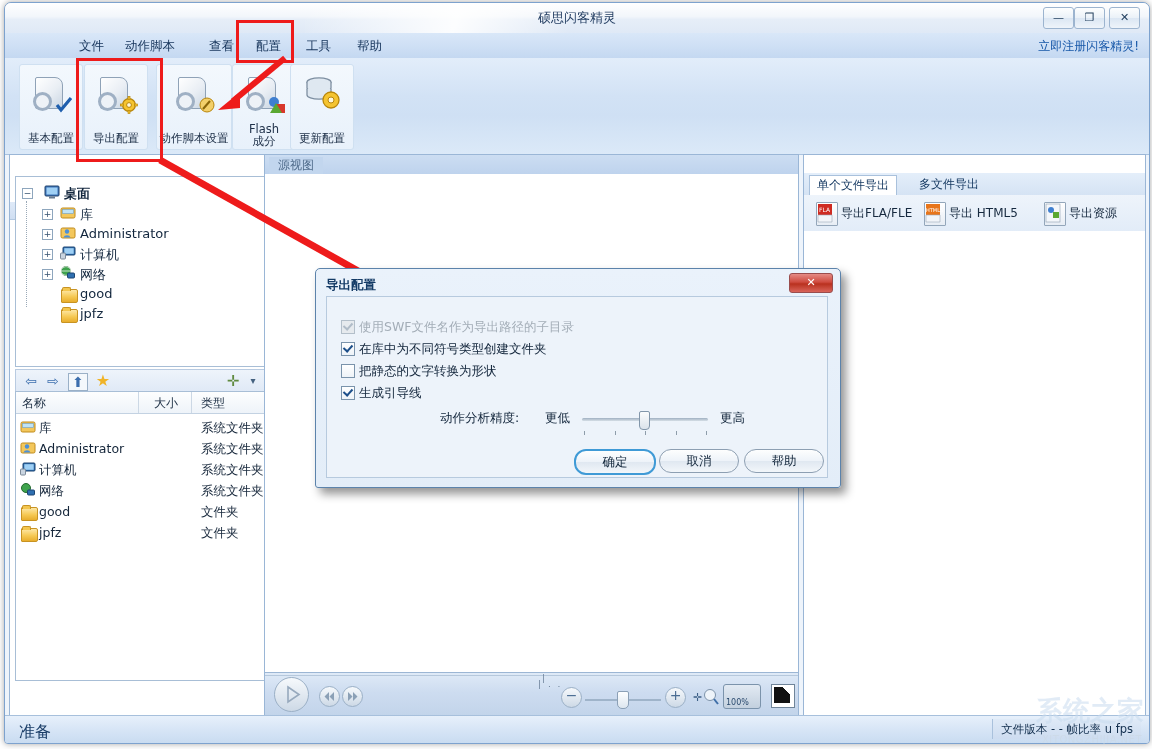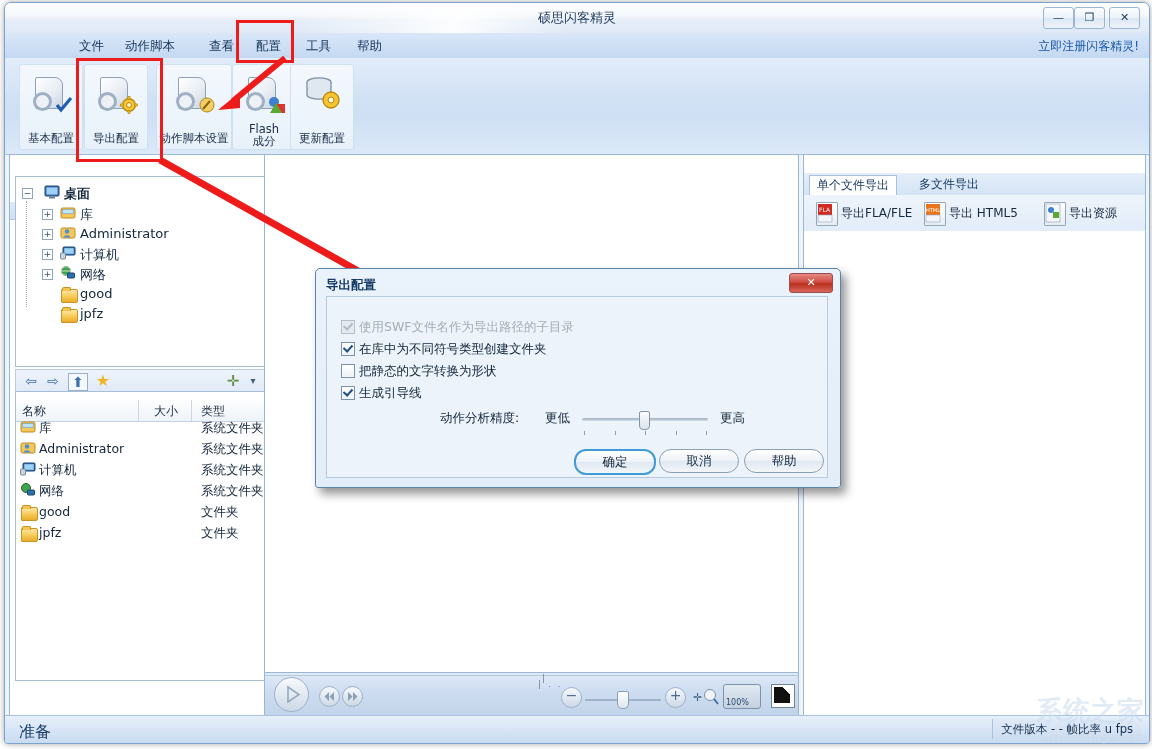--- a/index.html
+++ b/index.html
@@ -111,21 +111,21 @@
   }
   .folder-y:before{content:"";position:absolute;left:0;top:-3px;width:7px;height:3px;
     background:#f3c64f;border:1px solid #c89322;border-bottom:none;border-radius:2px 2px 0 0;}
   
   #nav-bar{position:absolute;left:5px;top:214px;width:248px;height:22px;
     background:linear-gradient(180deg,#eef4fb,#dfe9f6);border:1px solid #b9cbe1;}
   .navic{position:absolute;top:3px;width:18px;height:16px;text-align:center;font-size:14px;line-height:16px;}
   
   #list-area{position:absolute;left:5px;top:236px;width:248px;height:288px;
     border:1px solid #a8bed6;background:#fff;overflow:hidden;}
-  #list-head{position:absolute;left:0;top:8px;width:248px;height:21px;
+  #list-head{position:absolute;left:0;top:0;width:248px;height:21px;
     background:linear-gradient(180deg,#fdfefe,#eef3f9);border-bottom:1px solid #c3d2e2;}
   .colhd{position:absolute;top:3px;font-size:12px;color:#203247;}
   .colsep{position:absolute;top:0;width:1px;height:21px;background:#ccd8e5;}
   .lrow{position:absolute;left:0;width:248px;height:21px;font-size:12.5px;color:#15263a;}
   .lrow .nm{position:absolute;left:23px;top:3px;}
   .lrow .tp{position:absolute;left:185px;top:3px;}
   
   #stage{position:absolute;left:259px;top:151px;width:533px;height:560px;background:#fff;
     border:1px solid #9ab6d6;}
   #stage-tabs{position:absolute;left:0;top:0;width:533px;height:19px;
@@ -463,20 +463,23 @@
             <span class="folder-y" style="left:1px"></span>
           </span>
         <span class="nm">jpfz</span>
         <span class="tp">文件夹</span>
       </div>
     </div>
 
   </div>
 
   <div id="stage">
+    <div id="stage-tabs">
+      <div class="tab">源视图</div>
+    </div>
     <div id="stage-canvas"></div>
 
     <div id="player-bar">
       <div class="circ-btn" style="left:9px;top:4px;width:33px;height:33px">
         <svg width="33" height="33" viewBox="0 0 33 33">
             <path d="M13 9 L24 16.5 L13 24 Z" fill="none" stroke="#97a9bd" stroke-width="1.6"></path>
           </svg>
       </div>
       <div class="circ-btn" style="left:54px;top:13px;width:19px;height:19px">
         <svg width="19" height="19" viewBox="0 0 19 19">

